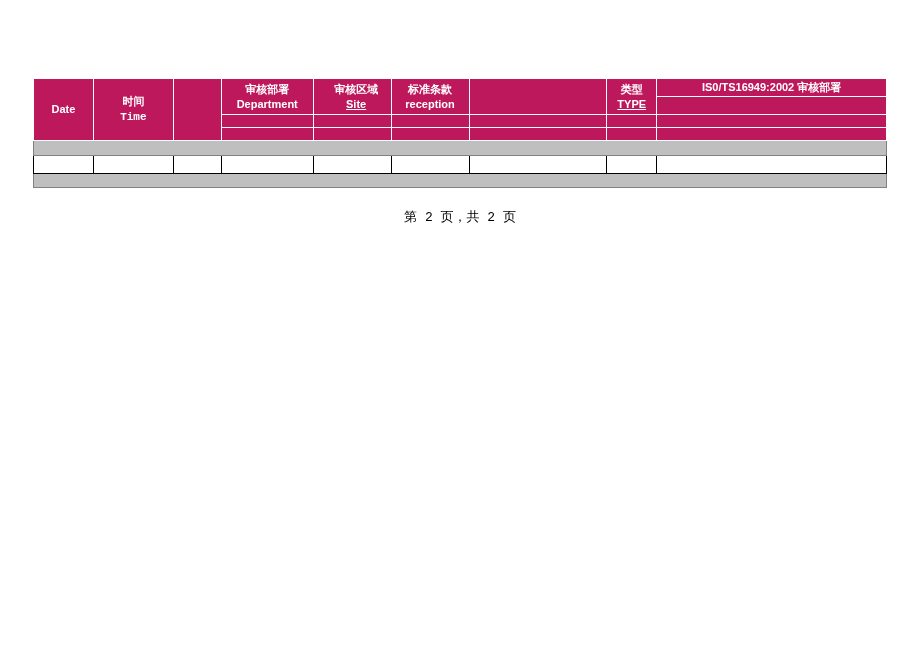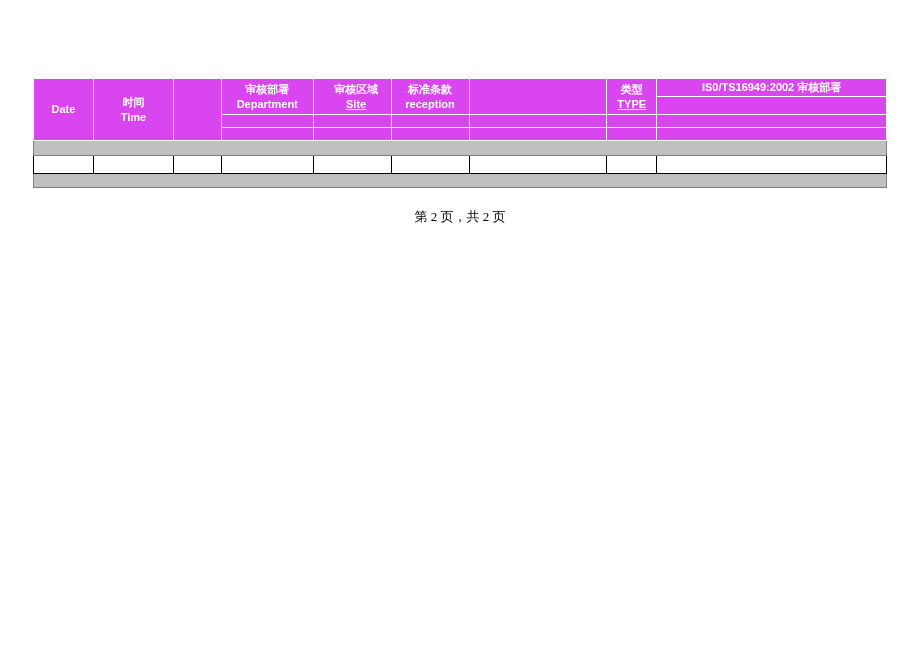--- a/index.html
+++ b/index.html
@@ -29,21 +29,21 @@
       border: 1px solid #ffffff;
       padding: 0;
       text-align: center;
       vertical-align: middle;
       font-size: 11px;
       color: #ffffff;
       font-weight: bold;
       height: 18px;
     }
     .header-cell {
-      background: #d946ef;
+      background: #be185d;
       margin-top: 48px;
     }
     .header-top {
       height: 36px;
     }
     .sub-lines {
       line-height: 1.3;
       padding: 3px 2px;
     }
     .cn-label {
@@ -75,24 +75,24 @@
       border: 1px solid #ffffff;
     }
     .page-footer {
       position: absolute;
       left: 0;
       width: 920px;
       top: 208px;
       text-align: center;
       font-size: 13px;
       color: #000000;
-      font-family: Liberation Serif, serif;
+      font-family: Liberation Mono, monospace;
     }
     .col-date { width: 60px; text-align: center; }
-    .col-time { width: 80px; }
+    .col-time { width: 80px; font-family: Liberation Mono, monospace; }
     .col-gap { width: 48px; }
     .col-dept { width: 92px; }
     .col-site { width: 78px; padding-left: 8px; }
     .col-rec { width: 78px; }
     .col-mid { width: 138px; }
     .col-type { width: 50px; }
     .col-iso { width: 230px; }
   </style>
 </head>
 <body>

